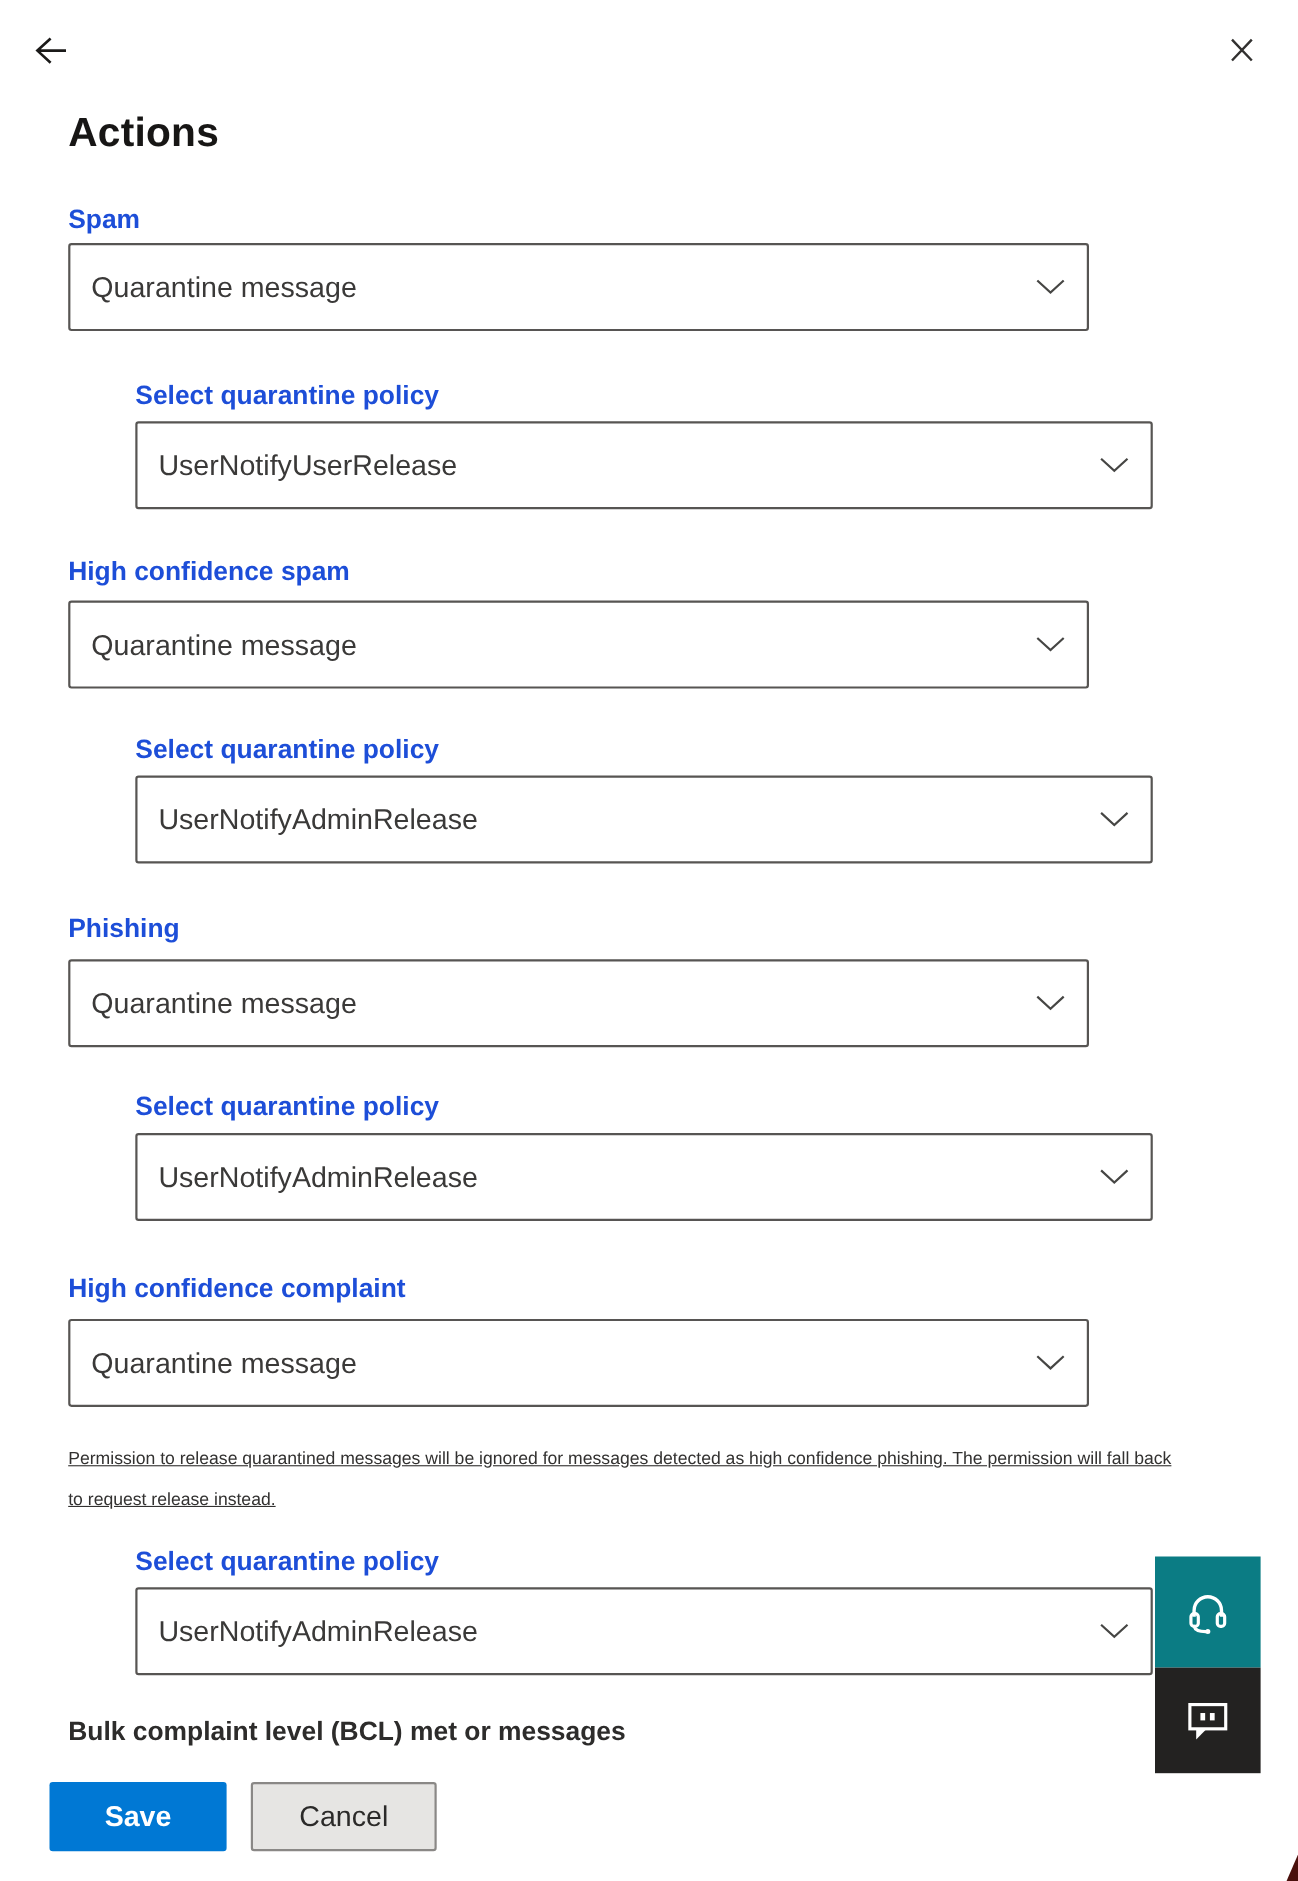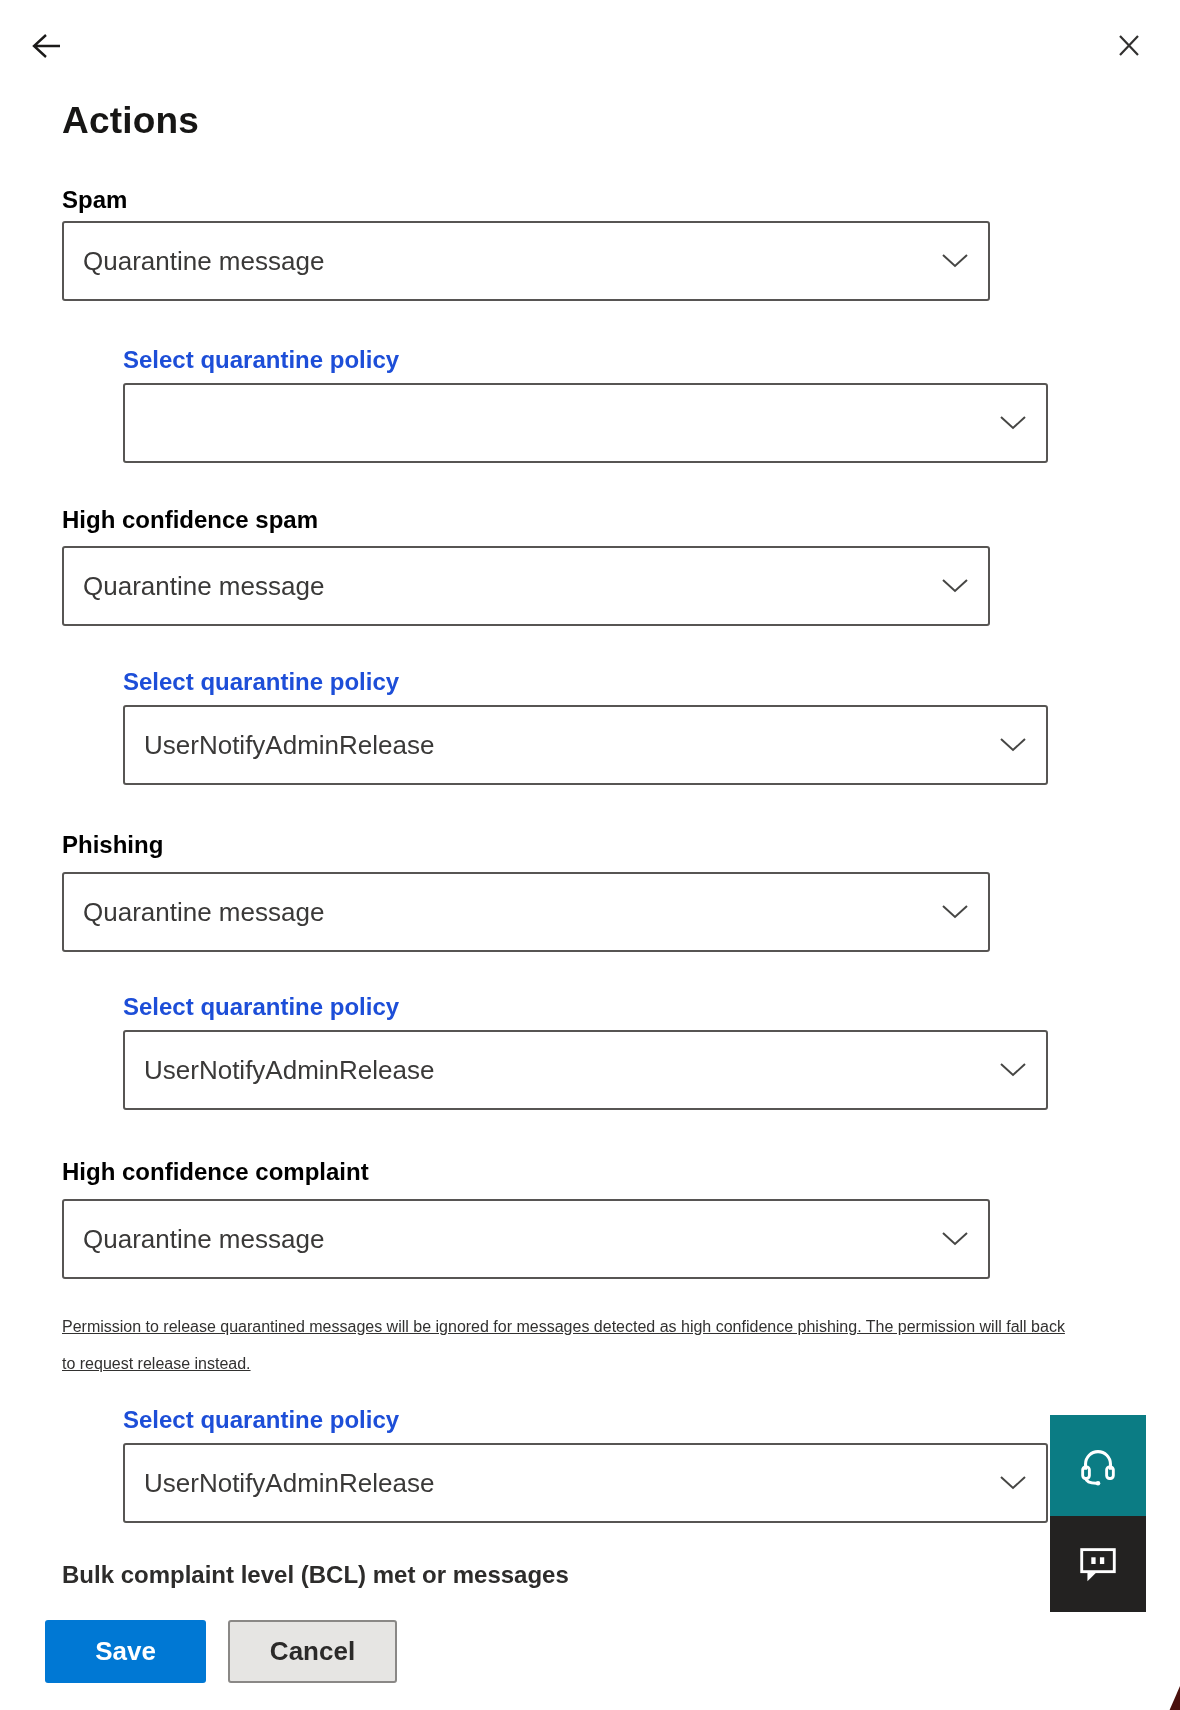--- a/index.html
+++ b/index.html
@@ -14,21 +14,21 @@
   }
   .abs { position: absolute; }
 
   
   .icon-btn { background: transparent; border: none; cursor: pointer; padding: 0; }
   #back-btn  { left: 26px; top: 28px; width: 38px; height: 36px; }
   #close-btn { left: 1113px; top: 30px; width: 32px; height: 32px; }
 
   
   #page-title { left: 62px; top: 100px; font-size: 37px; font-weight: 700; color: #171615; letter-spacing: 0.2px; }
-  .section-label { left: 62px; font-size: 24px; font-weight: 600; color: #000000; }
+  .section-label { left: 62px; font-size: 24px; font-weight: 600; color: #1d4ed8; }
   .policy-label  { left: 123px; font-size: 24px; font-weight: 600; color: #1d4ed8; }
 
   
   .dropdown {
     height: 80px;
     border: 2px solid #575553;
     border-radius: 3px;
     background: #ffffff;
     display: flex; align-items: center;
     padding: 0 56px 0 19px;
@@ -45,21 +45,21 @@
   
   #bcl-label { left: 62px; top: 1561px; font-size: 24px; font-weight: 600; color: #2d2c2b; white-space: nowrap; }
 
   
   #footer { left: 0; top: 1591px; width: 1180px; height: 119px; background: #ffffff; z-index: 5; }
   #footer-fade { left: 0; top: 1672px; width: 1180px; height: 38px;
     background: linear-gradient(to bottom, rgba(120,120,120,0) 0%, rgba(110,110,110,0.18) 100%); z-index: 4; }
   .btn { position: absolute; top: 29px; height: 63px; border-radius: 3px; font-family: "Liberation Sans", sans-serif;
          font-size: 26px; display: flex; align-items: center; justify-content: center; cursor: pointer; z-index: 6; }
   #save-btn   { left: 45px;  width: 161px; background: #0078d4; border: none; color: #ffffff; font-weight: 600; }
-  #cancel-btn { left: 228px; width: 169px; background: #e6e5e3; border: 2px solid #8a8886; color: #2b2a29; font-weight: 700; }
+  #cancel-btn { left: 228px; width: 169px; background: #e6e5e3; border: 2px solid #8a8886; color: #2b2a29; font-weight: 400; }
 
   
   .widget { display: flex; align-items: center; justify-content: center; border: none; cursor: pointer; z-index: 7; }
   #support-widget  { left: 1050px; top: 1415px; width: 96px; height: 101px; background: #0b7c84; }
   #feedback-widget { left: 1050px; top: 1516px; width: 96px; height: 96px;  background: #232221; }
 
   
   #corner-artifact { right: 0; bottom: 0; width: 16px; height: 24px;
     background: #4a100c; clip-path: polygon(100% 0, 35% 100%, 100% 100%); z-index: 8; }
 
@@ -90,20 +90,21 @@
 <div class="abs dropdown outer" style="top:221px">
   <span class="value">Quarantine message</span>
   <span class="chev">
     <svg width="30" height="18" viewBox="0 0 30 18">
         <polyline points="3,3 15,14 27,3" fill="none" stroke="#464644" stroke-width="2"></polyline>
       </svg>
   </span>
 </div>
 <div class="abs policy-label" style="top:346px">Select quarantine policy</div>
 <div class="abs dropdown inner" style="top:383px">
+  <span class="value">UserNotifyUserRelease</span>
   <span class="chev">
     <svg width="30" height="18" viewBox="0 0 30 18">
         <polyline points="3,3 15,14 27,3" fill="none" stroke="#464644" stroke-width="2"></polyline>
       </svg>
   </span>
 </div>
 
 <div class="abs section-label" style="top:506px">High confidence spam</div>
 <div class="abs dropdown outer" style="top:546px">
   <span class="value">Quarantine message</span>

